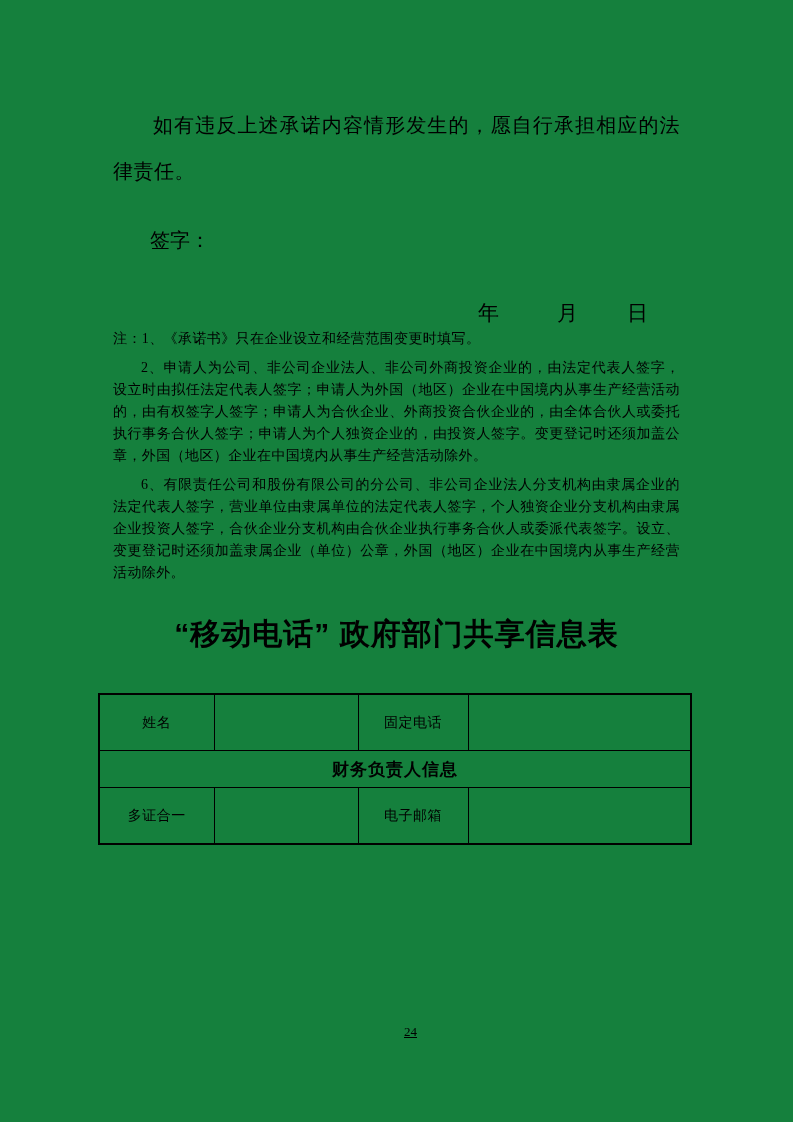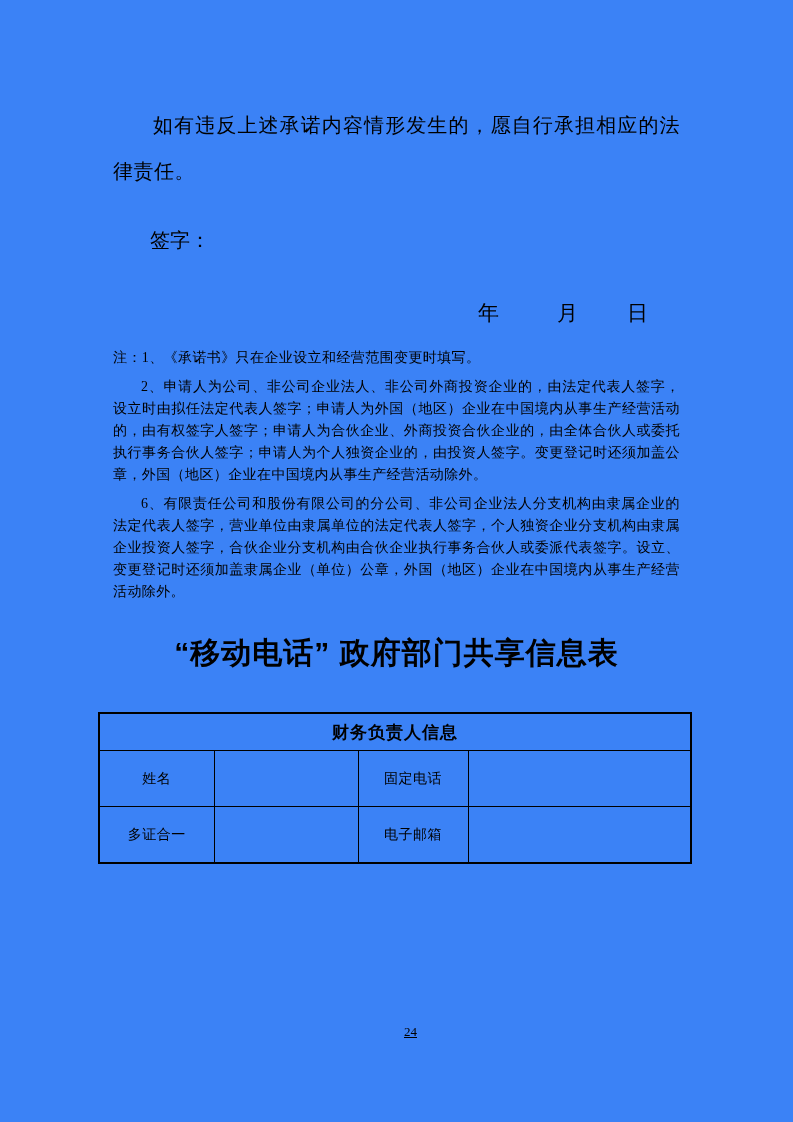--- a/index.html
+++ b/index.html
@@ -1,20 +1,20 @@
 <!DOCTYPE html>
 <html><head>
 <meta charset="utf-8">
 <style>
   html, body { margin: 0; padding: 0; background: #ffffff; }
   .page {
     position: relative;
     width: 793px;
     height: 1122px;
-    background: #3b82f6;
+    background: #15803d;
     overflow: hidden;
     color: #000;
     font-family: "Liberation Serif", serif;
   }
   .content { padding: 0 113px; }
 
   .main-para {
     margin: 102px 0 0 0;
     font-size: 20px;
     line-height: 46px;
@@ -31,21 +31,21 @@
   .date-line {
     margin: 43px 0 0 0;
     font-size: 21px;
     line-height: 30px;
     white-space: nowrap;
   }
   .date-line .y { margin-left: 365px; }
   .date-line .m { margin-left: 58px; }
   .date-line .d { margin-left: 49px; }
 
-  .notes { margin-top: 19px; }
+  .notes { }
   .note {
     margin: 0;
     font-size: 14px;
     line-height: 22px;
     text-align: justify;
     letter-spacing: 0.4px;
   }
   .note + .note { margin-top: 7px; }
   .note.indent { text-indent: 2em; }
 
@@ -137,27 +137,27 @@
 
     <table class="info-table">
       <colgroup>
         <col style="width:115px">
           <col style="width:144px">
           <col style="width:110px">
           <col style="width:223px">
       </colgroup>
       <tbody>
           <tr>
-        <td class="table-header" colspan="4">财务负责人信息</td>
-      </tr>
-      <tr>
         <td class="cell-label">姓名</td>
         <td class="cell-value"></td>
         <td class="cell-label">固定电话</td>
         <td class="cell-value"></td>
+      </tr>
+      <tr>
+        <td class="table-header" colspan="4">财务负责人信息</td>
       </tr>
       <tr>
         <td class="cell-label">多证合一</td>
         <td class="cell-value"></td>
         <td class="cell-label">电子邮箱</td>
         <td class="cell-value"></td>
       </tr>
     </tbody>
       </table>
 

